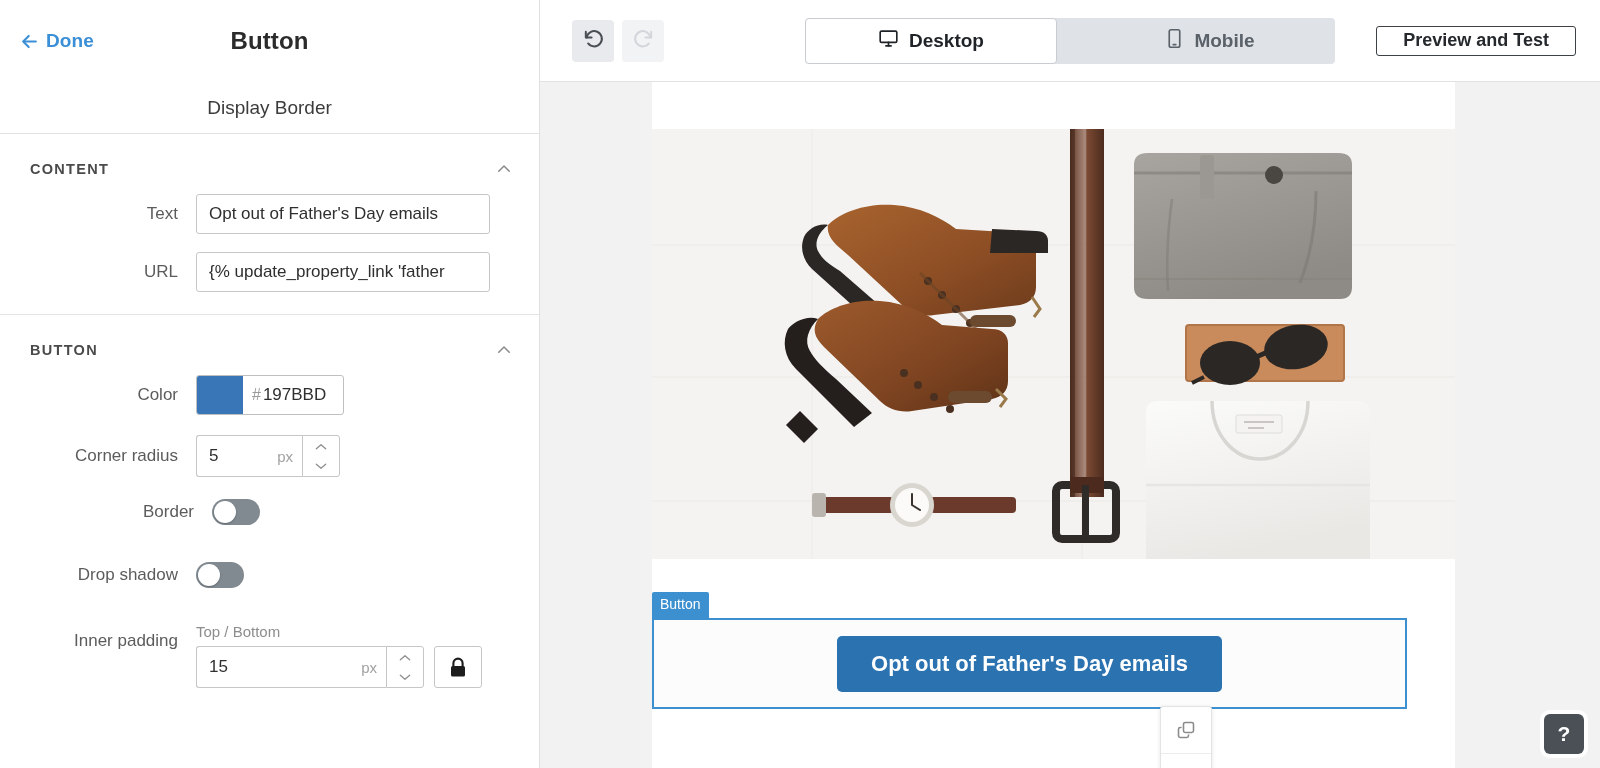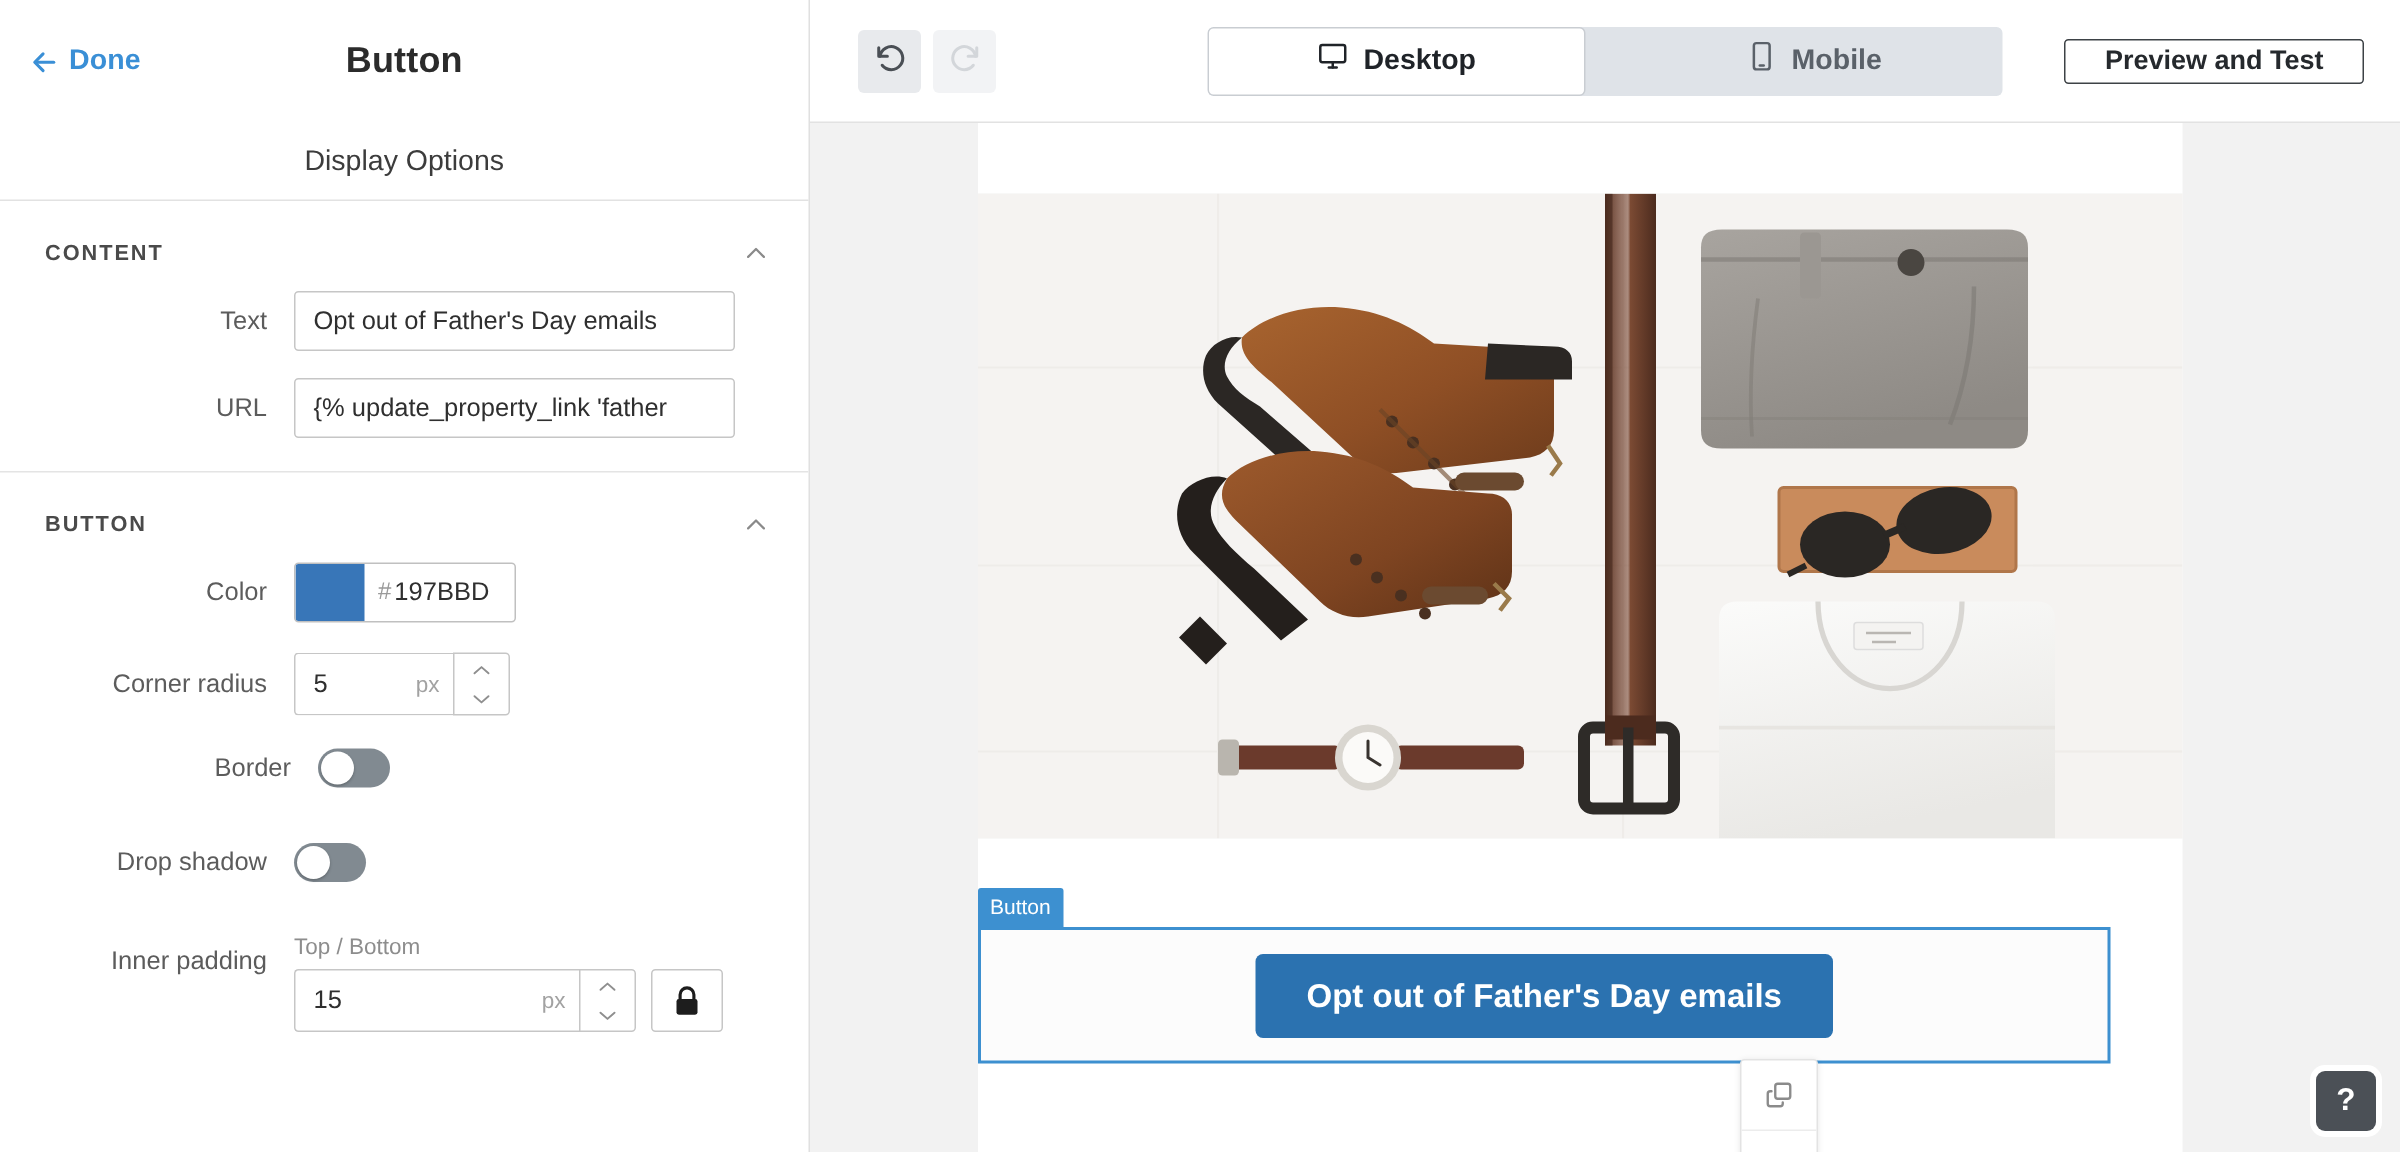--- a/index.html
+++ b/index.html
@@ -299,21 +299,21 @@
               <polyline points="11,5 4,12 11,19"></polyline>
           </svg>
         </span>
         <span>Done</span>
       </div>
       <div class="panel-title">Button</div>
     </div>
 
     <div class="tabs">
       <div class="tab">
-        <span>Display Options</span>
+        <span>Display Border</span>
       </div>
     </div>
 
     <div class="panel-body">
 
       <section class="section">
         <div class="section-head">
           <span class="section-title">CONTENT</span>
           <span>
             <svg class="chev" viewBox="0 0 24 24" fill="none" stroke="#8a8a8a" stroke-width="2" stroke-linecap="round" stroke-linejoin="round">

